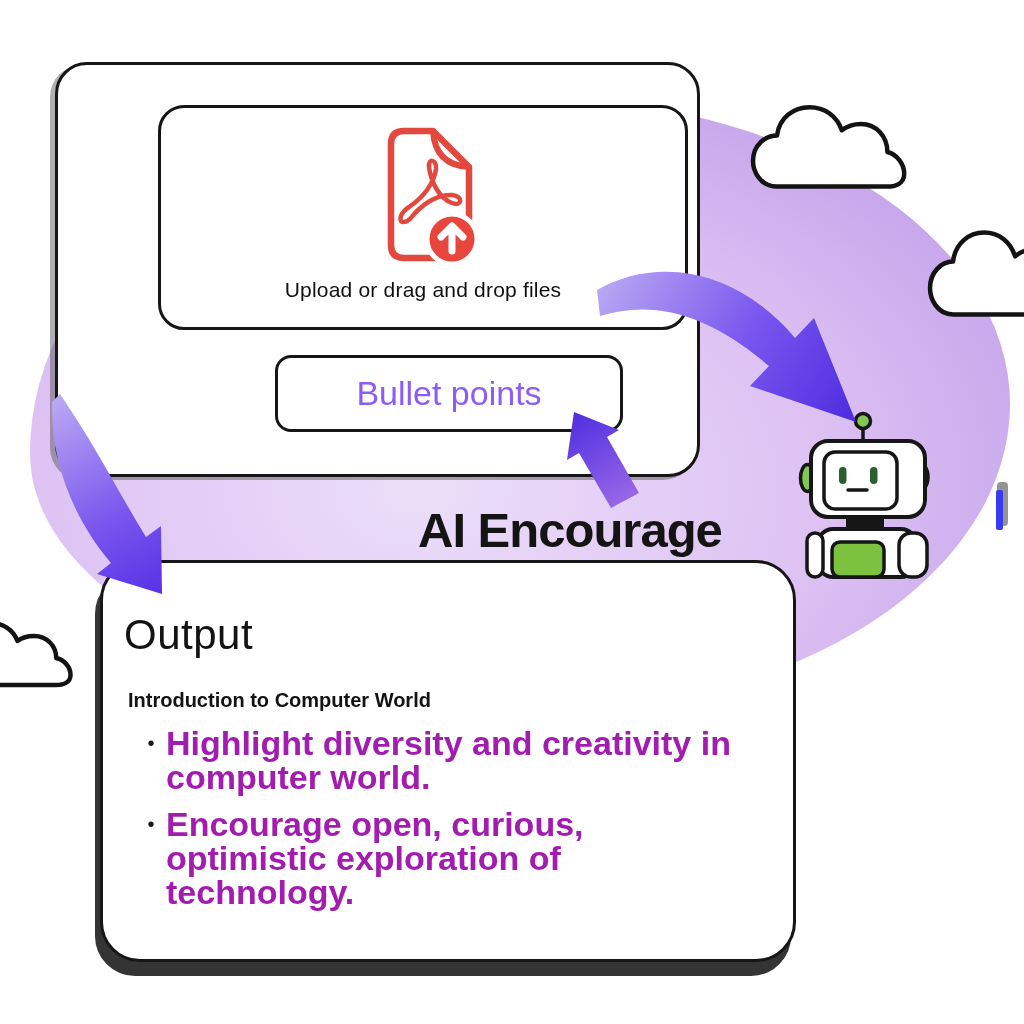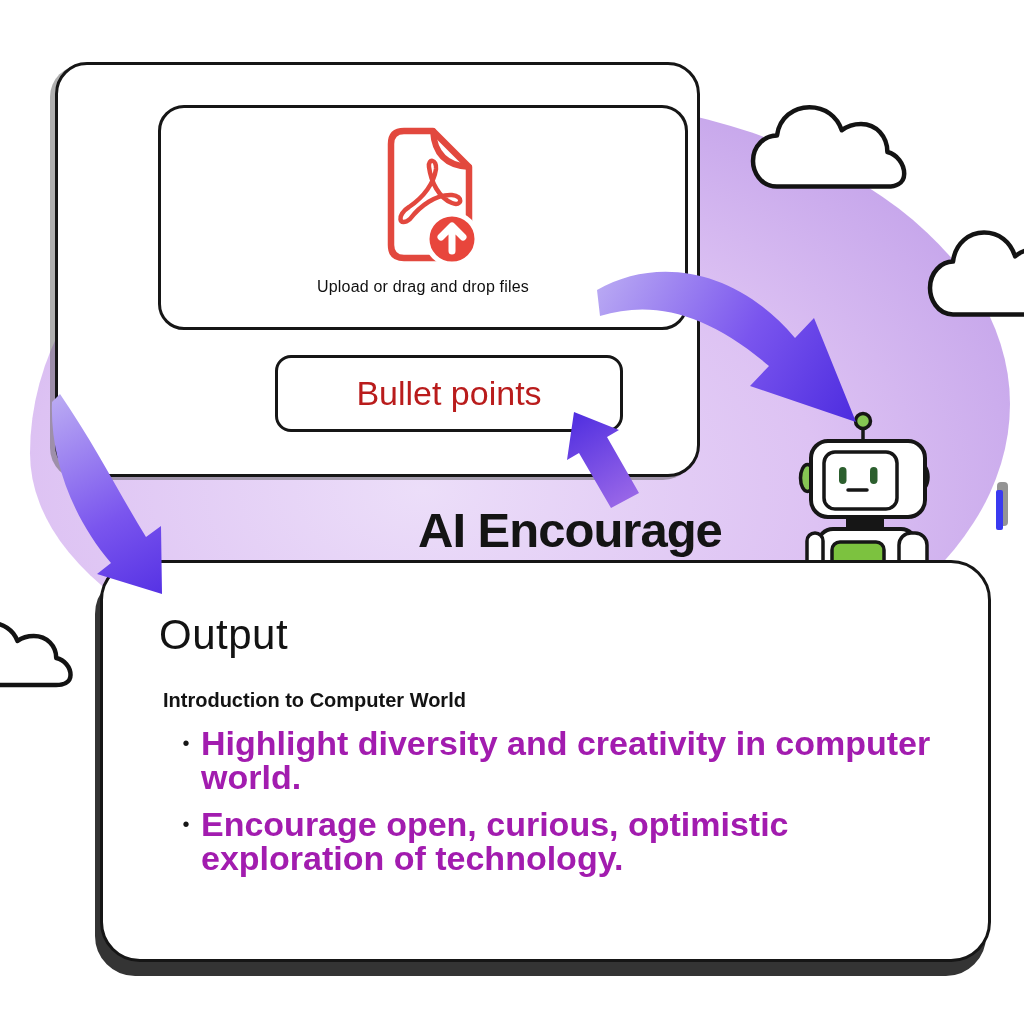--- a/index.html
+++ b/index.html
@@ -34,39 +34,39 @@
   .top-card{
     position:absolute;left:55px;top:62px;width:645px;height:415px;z-index:10;
     background:var(--card-bg,#fff);border:3.5px solid var(--ink,#161616);border-radius:32px;
     box-shadow:-5px 3px 0 rgba(80,80,80,.45);
   }
   .dropzone{
     position:absolute;left:100px;top:40px;width:530px;height:225px;
     border:3px solid var(--ink,#161616);border-radius:26px;background:#fff;
     display:flex;flex-direction:column;align-items:center;padding-top:14px;
   }
-  .drop-label{font-size:16px;margin-top:8px;color:#101010;letter-spacing:.2px;}
+  .drop-label{font-size:21px;margin-top:8px;color:#101010;letter-spacing:.2px;}
   .mode-btn{
     position:absolute;left:217px;top:290px;width:348px;height:77px;
     background:#fff;border:3px solid var(--ink,#161616);border-radius:16px;
-    font-family:inherit;font-size:34px;color:#b91c1c;display:flex;align-items:center;justify-content:center;
+    font-family:inherit;font-size:34px;color:#8b5cf6;display:flex;align-items:center;justify-content:center;
   }
 
   
   .app-title{
     position:absolute;left:418px;top:502px;z-index:20;
     font-size:49px;font-weight:800;letter-spacing:-1px;color:#141414;white-space:nowrap;
   }
 
   
   .output-card{
-    position:absolute;left:100px;top:560px;width:891px;height:402px;z-index:30;
+    position:absolute;left:100px;top:560px;width:696px;height:402px;z-index:30;
     background:var(--card-bg,#fff);border:3.5px solid var(--ink,#161616);border-radius:40px;
     filter:drop-shadow(-5px 14px 0 rgba(30,30,30,.9));
-    padding:48px 40px 0 56px;
+    padding:48px 40px 0 21px;
   }
   .output-card h1{
     margin:0 0 30px 0;font-size:42px;font-weight:400;color:#131313;letter-spacing:.5px;
   }
   .sum-title{font-size:20px;font-weight:700;margin:0 0 14px 4px;color:#131313;}
   .bullet-row{display:flex;align-items:flex-start;margin:0 0 13px 12px;}
   .bullet-row .dot{width:30px;text-align:center;font-size:20px;line-height:34px;flex:0 0 auto;}
   .bullet-row .btxt{font-size:34px;font-weight:600;line-height:34px;color:#a21caf;}
 </style>
 </head>

